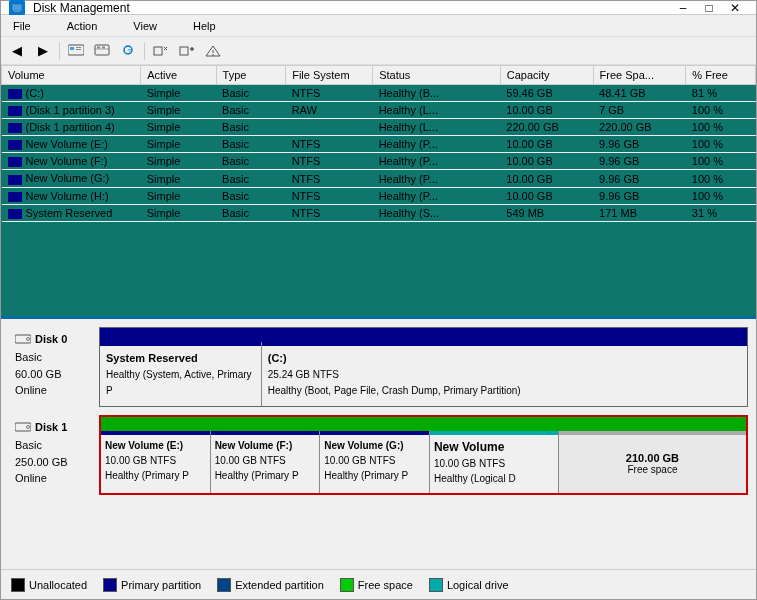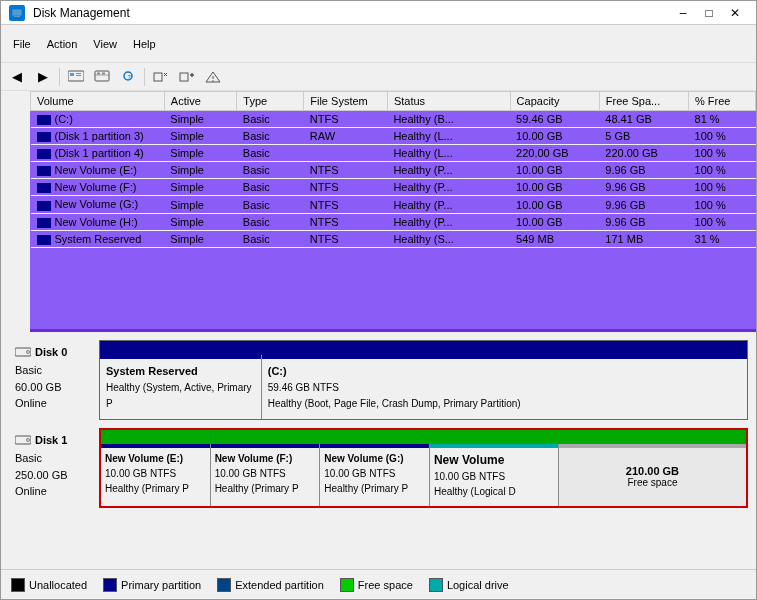--- a/index.html
+++ b/index.html
@@ -1,40 +1,40 @@
 <!DOCTYPE html>
 <html><head>
   <meta charset="utf-8">
   <style>
     * { margin: 0; padding: 0; box-sizing: border-box; }
     body { font-family: 'Segoe UI', Tahoma, sans-serif; font-size: 11px; background: #f0f0f0; width: 757px; height: 600px; overflow: hidden; }
     
     
     .window { width: 757px; height: 600px; background: #f0f0f0; border: 1px solid #999; display: flex; flex-direction: column; }
-    .title-bar { background: #fff; height: 24px; display: flex; align-items: center; padding: 0 8px; border-bottom: 1px solid #ccc; justify-content: space-between; }
+    .title-bar { background: #fff; height: 14px; display: flex; align-items: center; padding: 0 8px; border-bottom: 1px solid #ccc; justify-content: space-between; }
     .title-bar-left { display: flex; align-items: center; gap: 8px; }
     .title-bar-icon { width: 16px; height: 16px; background: #0078d4; border-radius: 2px; display: flex; align-items: center; justify-content: center; }
     .title-text { font-size: 12px; color: #000; }
     .window-controls { display: flex; gap: 0; }
     .win-btn { width: 26px; height: 22px; border: none; background: transparent; cursor: pointer; font-size: 12px; display: flex; align-items: center; justify-content: center; }
     
     
-    .menu-bar { height: 38px; background: #f0f0f0; display: flex; align-items: center; border-bottom: 1px solid #ddd; padding: 4px 4px; }
+    .menu-bar { height: 22px; background: #f0f0f0; display: flex; align-items: center; border-bottom: 1px solid #ddd; padding: 4px 4px; gap: 20px; }
     .menu-item { padding: 2px 8px; cursor: pointer; font-size: 11px; }
     
     
     .toolbar { height: 28px; background: #f0f0f0; display: flex; align-items: center; border-bottom: 1px solid #ddd; padding: 0 4px; gap: 2px; }
     .tb-btn { width: 24px; height: 22px; border: 1px solid transparent; background: transparent; cursor: pointer; display: flex; align-items: center; justify-content: center; font-size: 13px; }
     .tb-sep { width: 1px; height: 18px; background: #ccc; margin: 0 2px; }
     
     
     .main-content { flex: 1; display: flex; flex-direction: column; overflow: hidden; }
     
     
-    .table-area { flex: 1; overflow-y: auto; background: #8b5cf6; border-bottom: 3px solid #6d28d9; margin-left: 29px; }
+    .table-area { flex: 1; overflow-y: auto; background: #0f766e; border-bottom: 3px solid #0369a1; }
     table { width: 100%; border-collapse: collapse; }
     thead tr { background: #f5f5f5; }
     th { border: 1px solid #ccc; padding: 3px 6px; text-align: left; font-weight: normal; font-size: 11px; white-space: nowrap; background: #f0f0f0; }
     td { border: 1px solid #e0e0e0; border-left: none; border-right: none; padding: 2px 6px; font-size: 11px; white-space: nowrap; border-bottom: 1px solid #f0f0f0; }
     .col-volume { width: 120px; }
     .col-layout { width: 65px; }
     .col-type { width: 60px; }
     .col-fs { width: 75px; }
     .col-status { width: 110px; }
     .col-capacity { width: 80px; }
@@ -169,21 +169,21 @@
     <td>48.41 GB</td>
     <td>81 %</td>
   </tr>
             <tr>
     <td><span style="display:inline-block;width:14px;height:10px;background:#00008b;margin-right:4px;vertical-align:middle;"></span>(Disk 1 partition 3)</td>
     <td>Simple</td>
     <td>Basic</td>
     <td>RAW</td>
     <td>Healthy (L...</td>
     <td>10.00 GB</td>
-    <td>5 GB</td>
+    <td>7 GB</td>
     <td>100 %</td>
   </tr>
             <tr>
     <td><span style="display:inline-block;width:14px;height:10px;background:#00008b;margin-right:4px;vertical-align:middle;"></span>(Disk 1 partition 4)</td>
     <td>Simple</td>
     <td>Basic</td>
     <td></td>
     <td>Healthy (L...</td>
     <td>220.00 GB</td>
     <td>220.00 GB</td>
@@ -268,21 +268,21 @@
                 <div style="padding:4px 6px;flex:1;font-size:10px;line-height:1.6;">
                   <div style="font-weight:bold;font-size:11px;">System Reserved</div>
                   <div>Healthy (System, Active, Primary P</div>
                 </div>
               </div>
 
               <div style="flex:1;display:flex;flex-direction:column;cursor:pointer;">
                 <div style="background:#00008b;height:4px;"></div>
                 <div style="padding:4px 6px;flex:1;font-size:10px;line-height:1.6;">
                   <div style="font-weight:bold;font-size:11px;">(C:)</div>
-                  <div>59.46 GB NTFS</div>
+                  <div>25.24 GB NTFS</div>
                   <div>Healthy (Boot, Page File, Crash Dump, Primary Partition)</div>
                 </div>
               </div>
             </div>
           </div>
         </div>
 
         <div class="disk-row">
           <div class="disk-label">
             <div style="display:flex;align-items:center;gap:4px;margin-bottom:2px;">

